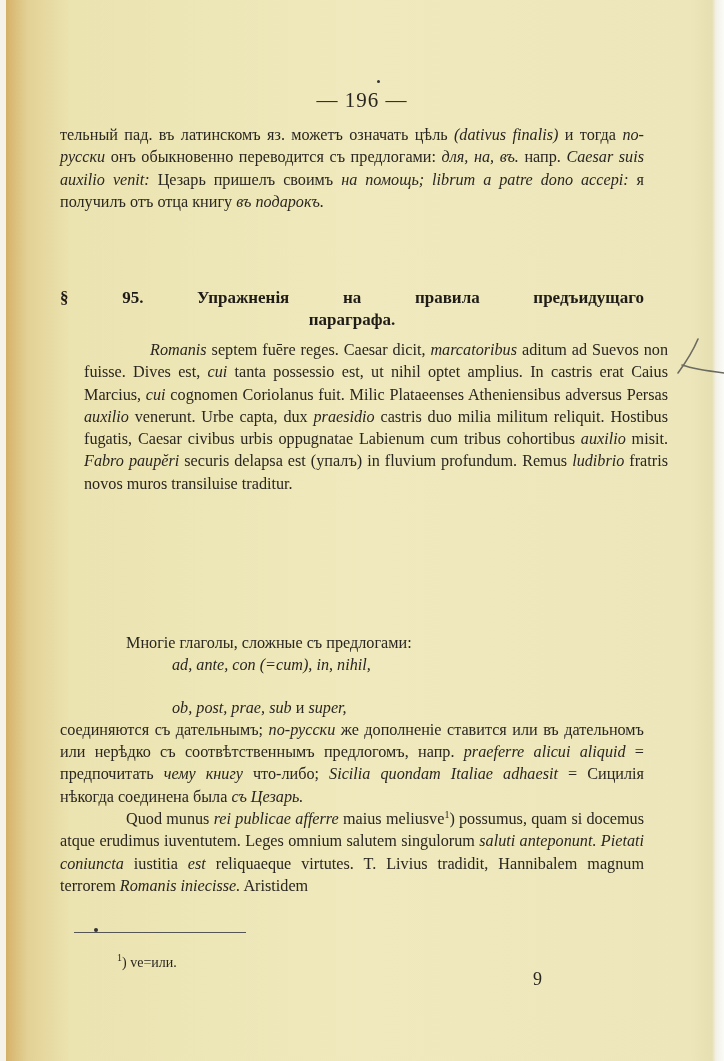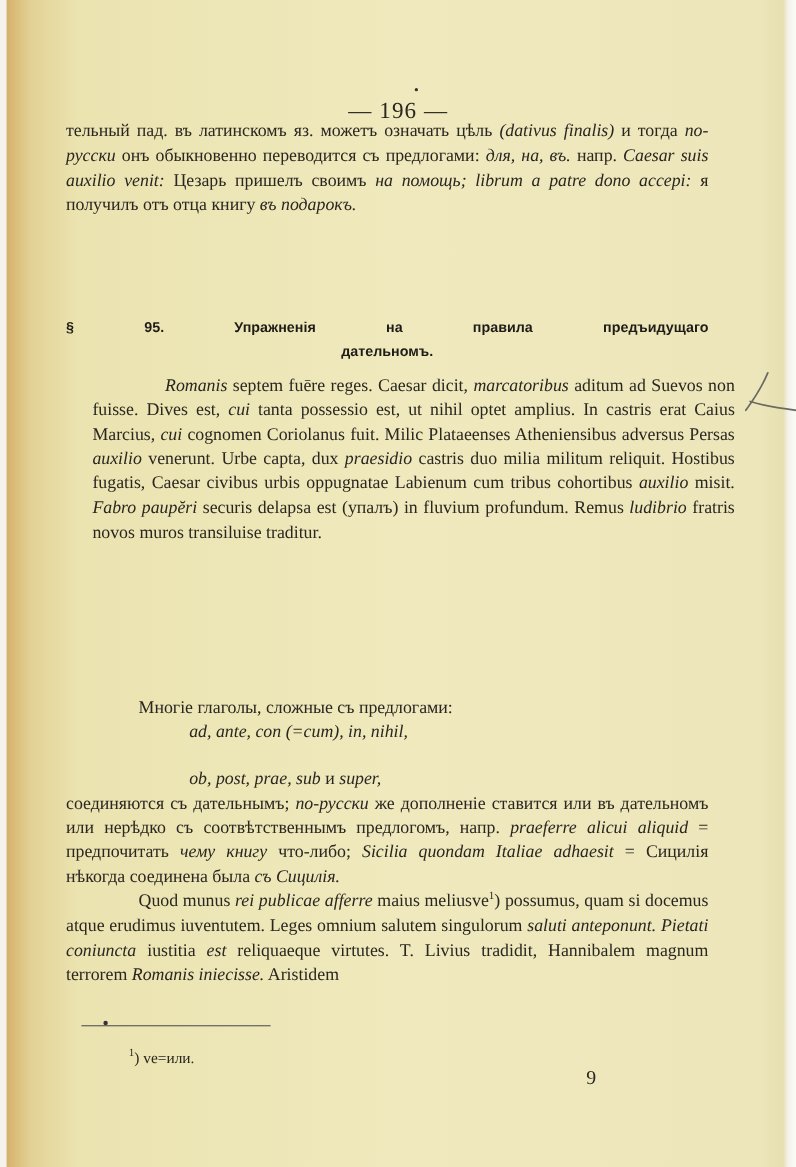--- a/index.html
+++ b/index.html
@@ -7,61 +7,61 @@
   .page{position:relative;width:724px;height:1061px;
     background:linear-gradient(90deg,#c9a35a 0px,#d8b872 10px,#e3d195 28px,#ebe3b0 70px,#efe9bd 360px,#ece6ba 690px,#e6dfb2 712px,#f3f1e6 716px,#fbfbf8 724px);
     font-family:"Liberation Serif","DejaVu Serif",serif;color:#2a2620;}
   .page:before{content:"";position:absolute;left:0;top:0;width:6px;height:100%;background:#f4f2ea;}
   .header{position:absolute;top:88px;left:0;width:724px;text-align:center;font-size:21px;letter-spacing:1px;}
   .header .dot{position:absolute;left:377px;top:-8px;width:3px;height:3px;background:#333;border-radius:50%;}
   .text{position:absolute;left:60px;width:584px;font-size:16.2px;line-height:22.3px;text-align:justify;}
   .text p{margin:0;}
   .ind{text-indent:66px;}
   i{font-style:italic;}
-  .head{position:absolute;left:60px;width:584px;font-family:Liberation Sans, sans-serif;font-weight:bold;font-size:13px;line-height:22px;color:#1f1c18;text-align:center;}
+  .head{position:absolute;left:60px;width:584px;font-family:Liberation Serif, serif;font-weight:bold;font-size:17px;line-height:22px;color:#1f1c18;text-align:center;}
   .head .l1{display:block;text-align:justify;text-align-last:justify;}
   .fn-rule{position:absolute;left:74px;top:932px;width:172px;border-top:1px solid #555;}
   .fn-dot{position:absolute;left:94px;top:928px;width:4px;height:4px;background:#333;border-radius:50%;}
   .footnote{position:absolute;left:117px;top:955px;font-size:14px;}
   .footnote sup{font-size:10px;}
   .sig{position:absolute;left:533px;top:969px;font-size:18px;}
   .mark{position:absolute;left:676px;top:336px;}
   sup{font-size:10px;line-height:0;}
 </style>
 </head>
 <body>
 
 <div class="page">
 
   <div class="header">
     <span class="dot"></span>
     <span>— 196 —</span>
   </div>
 
-  <div class="text" style="top:108px;font-family:Liberation Serif, serif;">
+  <div class="text" style="top:124px;font-family:Liberation Serif, serif;">
     <p>
       <span>тельный пад. въ латинскомъ яз. можетъ означать цѣль </span><i>(dativus finalis)</i><span> и тогда </span><i>по-русски</i><span> онъ обыкновенно переводится съ предлогами: </span><i>для, на, въ.</i><span> напр. </span><i>Caesar suis auxilio venit:</i><span> Цезарь пришелъ своимъ </span><i>на помощь;</i><span> </span><i>librum a patre dono accepi:</i><span> я получилъ отъ отца книгу </span><i>въ подарокъ.</i>
     </p>
   </div>
 
   <div class="head" style="top:287px;">
     <span class="l1">§ 95. Упражненія на правила предъидущаго</span>
-    <span>дательномъ.</span>
+    <span>параграфа.</span>
   </div>
 
   <div class="text" style="top:339px;margin-left:24px;">
     <p class="ind" id="s95"><i>Romanis</i><span> septem fuēre reges. Caesar dicit, </span><i>marcatoribus</i><span> aditum ad Suevos non fuisse. Dives est, </span><i>cui</i><span> tanta possessio est, ut nihil optet amplius. In castris erat Caius Marcius, </span><i>cui</i><span> cognomen Coriolanus fuit. Milic Plataeenses Atheniensibus adversus Persas </span><i>auxilio</i><span> venerunt. Urbe capta, dux </span><i>praesidio</i><span> castris duo milia militum reliquit. Hostibus fugatis, Caesar civibus urbis oppugnatae Labienum cum tribus cohortibus </span><i>auxilio</i><span> misit. </span><i>Fabro paupĕri</i><span> securis delapsa est (упалъ) in fluvium profundum. Remus </span><i>ludibrio</i><span> fratris novos muros transiluise traditur.</span></p>
   </div>
 
 
   <div class="text" style="top:632px;">
     <p class="ind">Многіе глаголы, сложные съ предлогами:</p>
     <p style="padding-left:112px;"><i>ad, ante, con (=cum), in, nihil,</i></p>
     <p style="padding-left:112px;margin-top:20px;"><i>ob, post, prae, sub</i><span> и </span><i>super,</i></p>
-    <p id="s96rule"><span>соединяются съ дательнымъ; </span><i>по-русски</i><span> же дополненіе ставится или въ дательномъ или нерѣдко съ соотвѣтственнымъ предлогомъ, напр. </span><i>praeferre alicui aliquid</i><span> = предпочитать </span><i>чему книгу</i><span> что-либо; </span><i>Sicilia quondam Italiae adhaesit</i><span> = Сицилія нѣкогда соединена была </span><i>съ Сицилія.</i></p>
+    <p id="s96rule"><span>соединяются съ дательнымъ; </span><i>по-русски</i><span> же дополненіе ставится или въ дательномъ или нерѣдко съ соотвѣтственнымъ предлогомъ, напр. </span><i>praeferre alicui aliquid</i><span> = предпочитать </span><i>чему книгу</i><span> что-либо; </span><i>Sicilia quondam Italiae adhaesit</i><span> = Сицилія нѣкогда соединена была </span><i>съ Цезарь.</i></p>
     <p class="ind" id="s96ex"><span>Quod munus </span><i>rei publicae afferre</i><span> maius meliusve</span><sup>1</sup><span>) possumus, quam si docemus atque erudimus iuventutem. Leges omnium salutem singulorum </span><i>saluti anteponunt. Pietati coniuncta</i><span> iustitia </span><i>est</i><span> reliquaeque virtutes. T. Livius tradidit, Hannibalem magnum terrorem </span><i>Romanis iniecisse.</i><span> Aristidem</span></p>
   </div>
 
   <span class="fn-dot"></span>
   <div class="fn-rule"></div>
   <div class="footnote">
     <sup>1</sup><span>) ve=или.</span>
   </div>
 
   <div class="sig">9</div>

